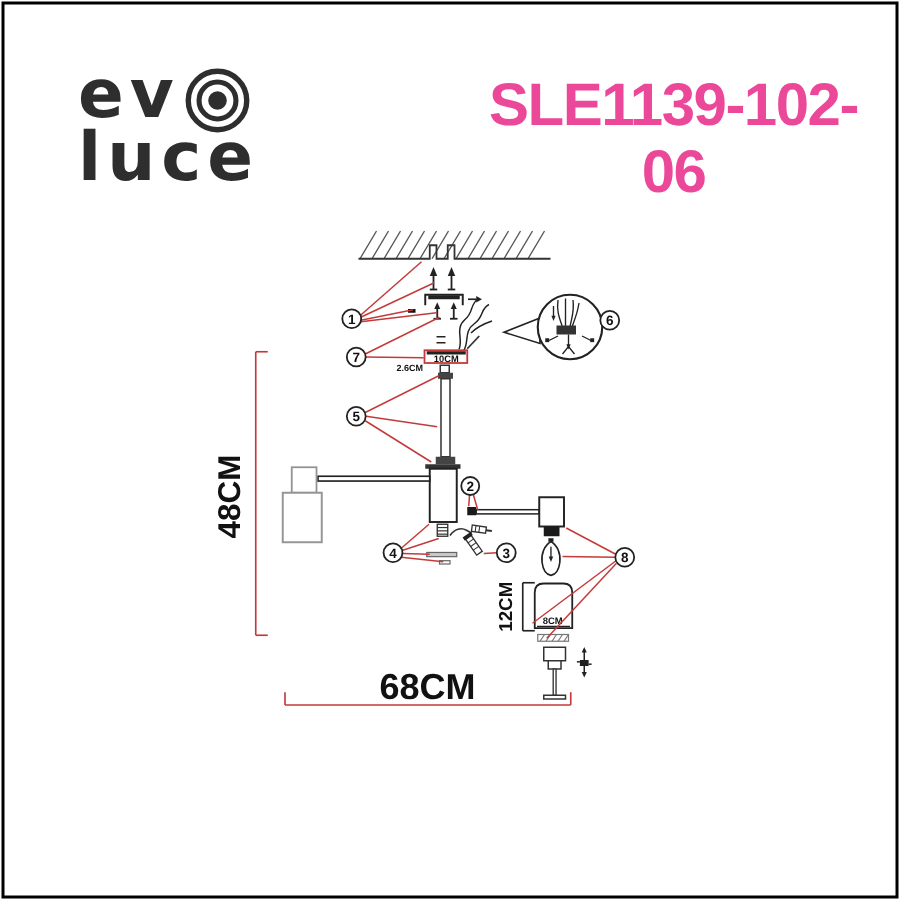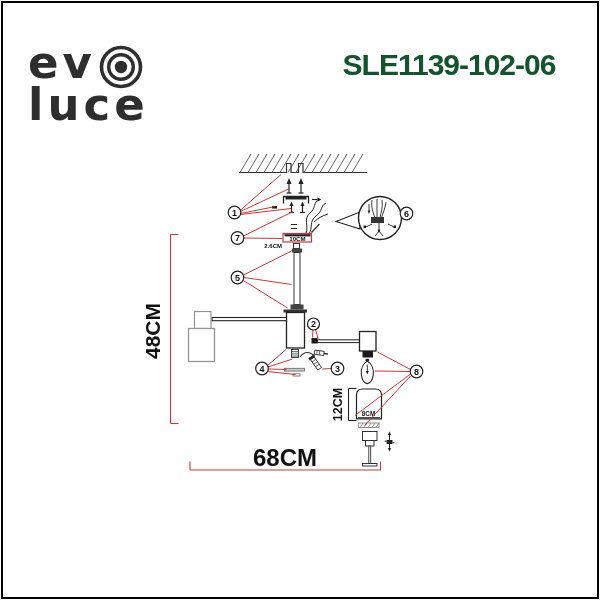--- a/index.html
+++ b/index.html
@@ -2,33 +2,33 @@
 <html style="--leader: #c43a3a;"><head>
 <meta charset="utf-8">
 <style>
   html,body{margin:0;padding:0;background:#fff;}
   .page{
     position:relative;width:600px;height:600px;background:#fff;overflow:hidden;
     font-family:"Liberation Sans",sans-serif;
   }
   .frame{position:absolute;inset:1px;border:2px solid #000;pointer-events:none;}
   
-  .logo{position:absolute;left:28px;top:34px;color:#2e2e2e;line-height:1;}
+  .logo{position:absolute;left:52px;top:34px;color:#2e2e2e;line-height:1;}
   .logo-row{display:flex;align-items:center;}
   .logo-txt{
     font-family:"DejaVu Sans",sans-serif;font-weight:bold;font-size:45px;
     letter-spacing:4px;color:#2e2e2e;
   }
   .bullseye{margin-left:2px;margin-top:10px;}
   .logo-row2{margin-top:-8px;align-items:center;}
   
   .model{
     position:absolute;left:318px;top:48px;width:262px;text-align:center;
-    font-family:"Liberation Sans",sans-serif;font-weight:bold;font-size:30px;
-    letter-spacing:-1px;color:#14532d;
+    font-family:"Liberation Sans",sans-serif;font-weight:bold;font-size:40px;
+    letter-spacing:-1px;color:#ec4899;
   }
   svg text{font-family:"Liberation Sans",sans-serif;fill:#111;}
   .red{stroke:var(--leader,#c43a3a);}
 </style>
 </head>
 <body>
 
 <div class="page">
   <div class="frame"></div>
 

